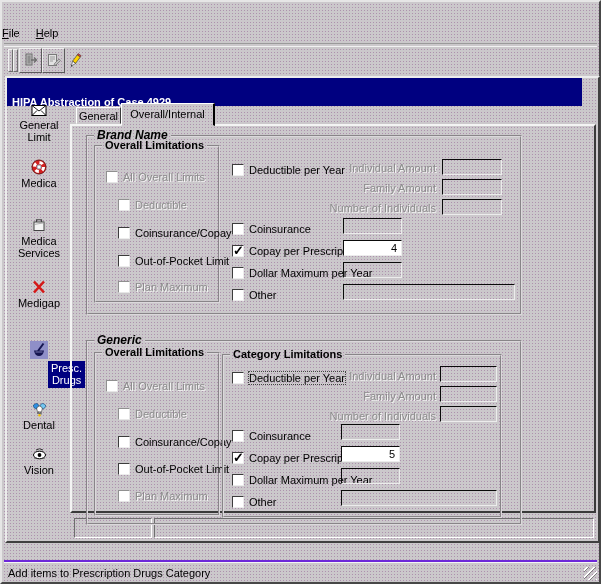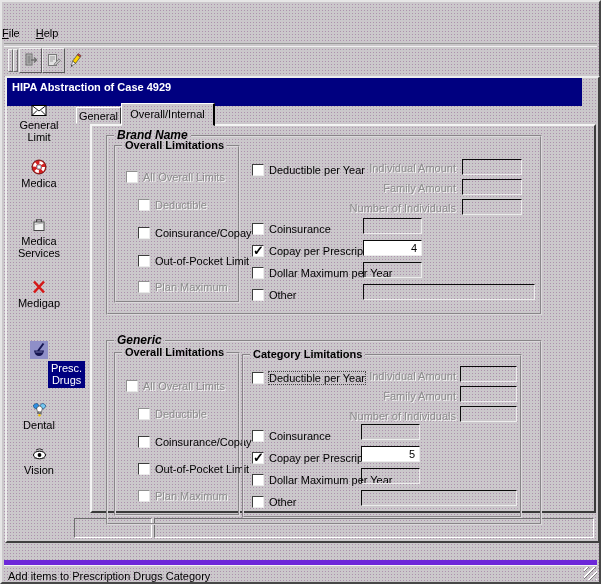--- a/index.html
+++ b/index.html
@@ -18,56 +18,56 @@
   .tgrip{position:absolute;left:2px;top:3px;width:3px;height:21px;
     border:1px solid;border-color:#f2f2f2 #6e6e6e #6e6e6e #f2f2f2;}
   .tgrip.g2{left:7px;}
   .tbtn{position:absolute;top:2px;width:21px;height:23px;display:flex;align-items:center;justify-content:center;
     border:1px solid;border-color:#ececec #5a5a5a #5a5a5a #ececec;background:transparent;}
   .tbtn.flat{border-color:transparent;}
   
   .child{position:absolute;left:3px;top:74px;width:595px;height:467px;border:2px solid;
     border-color:#ececec #404040 #404040 #ececec;box-sizing:border-box;}
   .child-titlebar{position:absolute;left:0;top:0;right:16px;height:28px;background:#000080;color:#fff;
-    font-weight:bold;padding:3px 0 0 5px;box-sizing:border-box;}
+    font-weight:bold;padding:18px 0 0 5px;box-sizing:border-box;}
   .child-body{position:absolute;left:0;top:17px;right:0;bottom:0;}
   
   .sidebar{position:absolute;left:0;top:0;width:64px;bottom:0;}
   .side-item{position:absolute;left:0;width:64px;text-align:center;line-height:12px;cursor:default;}
   .side-item .lbl2:empty{display:none;}
   .side-item svg{display:block;margin:0 auto 2px auto;}
   .side-item.selected .sel-box{display:inline-block;background:#000080;color:#fff;padding:1px 3px 2px 3px;margin-left:41px;}
   
   .tabctl{position:absolute;left:63px;top:8px;width:526px;height:410px;}
   .tab{position:absolute;text-align:center;box-sizing:border-box;
     border:1px solid;border-color:#fff #3a3a3a transparent #fff;cursor:default;}
   .tab.inactive{left:6px;top:4px;width:45px;height:17px;padding-top:2px;z-index:0;}
   .tab.active{left:51px;top:0;width:94px;height:23px;padding-top:4px;z-index:3;border-right:2px solid #000;}
   .tabpage{position:absolute;left:0;top:21px;right:0;bottom:0;z-index:1;border:2px solid;
-    border-color:#f4f4f4 #3a3a3a #3a3a3a #f4f4f4;box-sizing:border-box;margin-left:20px;}
+    border-color:#f4f4f4 #3a3a3a #3a3a3a #f4f4f4;box-sizing:border-box;}
   
   .grp{position:absolute;border:2px groove #dcd8dc;box-sizing:border-box;}
   .grp-title{position:absolute;top:-8px;left:6px;padding:0 3px;font-weight:bold;white-space:nowrap;}
   .grp-title.big{font-style:italic;font-size:12px;top:-9px;}
   
   .cb-row{position:absolute;display:flex;align-items:center;gap:5px;height:15px;white-space:nowrap;cursor:default;}
   .cb{width:12px;height:12px;background:#fff;flex:0 0 auto;box-sizing:border-box;
     border:1px solid;border-color:#3c3c3c #ececec #ececec #3c3c3c;position:relative;}
   .cb.checked::after{content:"✓";position:absolute;left:0px;top:-3px;font-size:13px;font-weight:bold;color:#000;}
   .cb-row.dis .cb{border-color:#909090 #e6e6e6 #e6e6e6 #909090;}
   .cb-row.dis .cb-lbl{color:#8c8c8c;text-shadow:1px 1px 0 #f4f4f4;}
   .cb-lbl.focus{outline:1px dotted #444;outline-offset:0px;}
   .dis-lbl{position:absolute;text-align:right;color:#8c8c8c;text-shadow:1px 1px 0 #f4f4f4;white-space:nowrap;}
   .fld{position:absolute;height:16px;box-sizing:border-box;border:1px solid;
     border-color:#0a0a0a #ececec #ececec #0a0a0a;background:transparent;}
   .fld.white{background:#fff;text-align:right;padding:1px 4px 0 0;}
   
   .cpanel{position:absolute;height:20px;box-sizing:border-box;border:1px solid;border-color:#6e6e6e #fff #fff #6e6e6e;}
   
-  .statusbar{position:absolute;left:2px;right:2px;top:558px;height:22px;border-top:5px solid #6d28d9;
+  .statusbar{position:absolute;left:2px;right:2px;top:558px;height:22px;border-top:2px solid #6d28d9;
     box-shadow:inset 0 1px 0 #f4f4f4;padding:5px 0 0 4px;box-sizing:border-box;}
   .grip{position:absolute;right:2px;bottom:2px;width:13px;height:13px;
     background:repeating-linear-gradient(135deg,transparent 0 2px,#fff 2px 3px,#7e7e7e 3px 4px,transparent 4px 5px);}
 </style>
 </head>
 <body class="tex">
 
 <div class="window">
 
   <div class="menubar">

